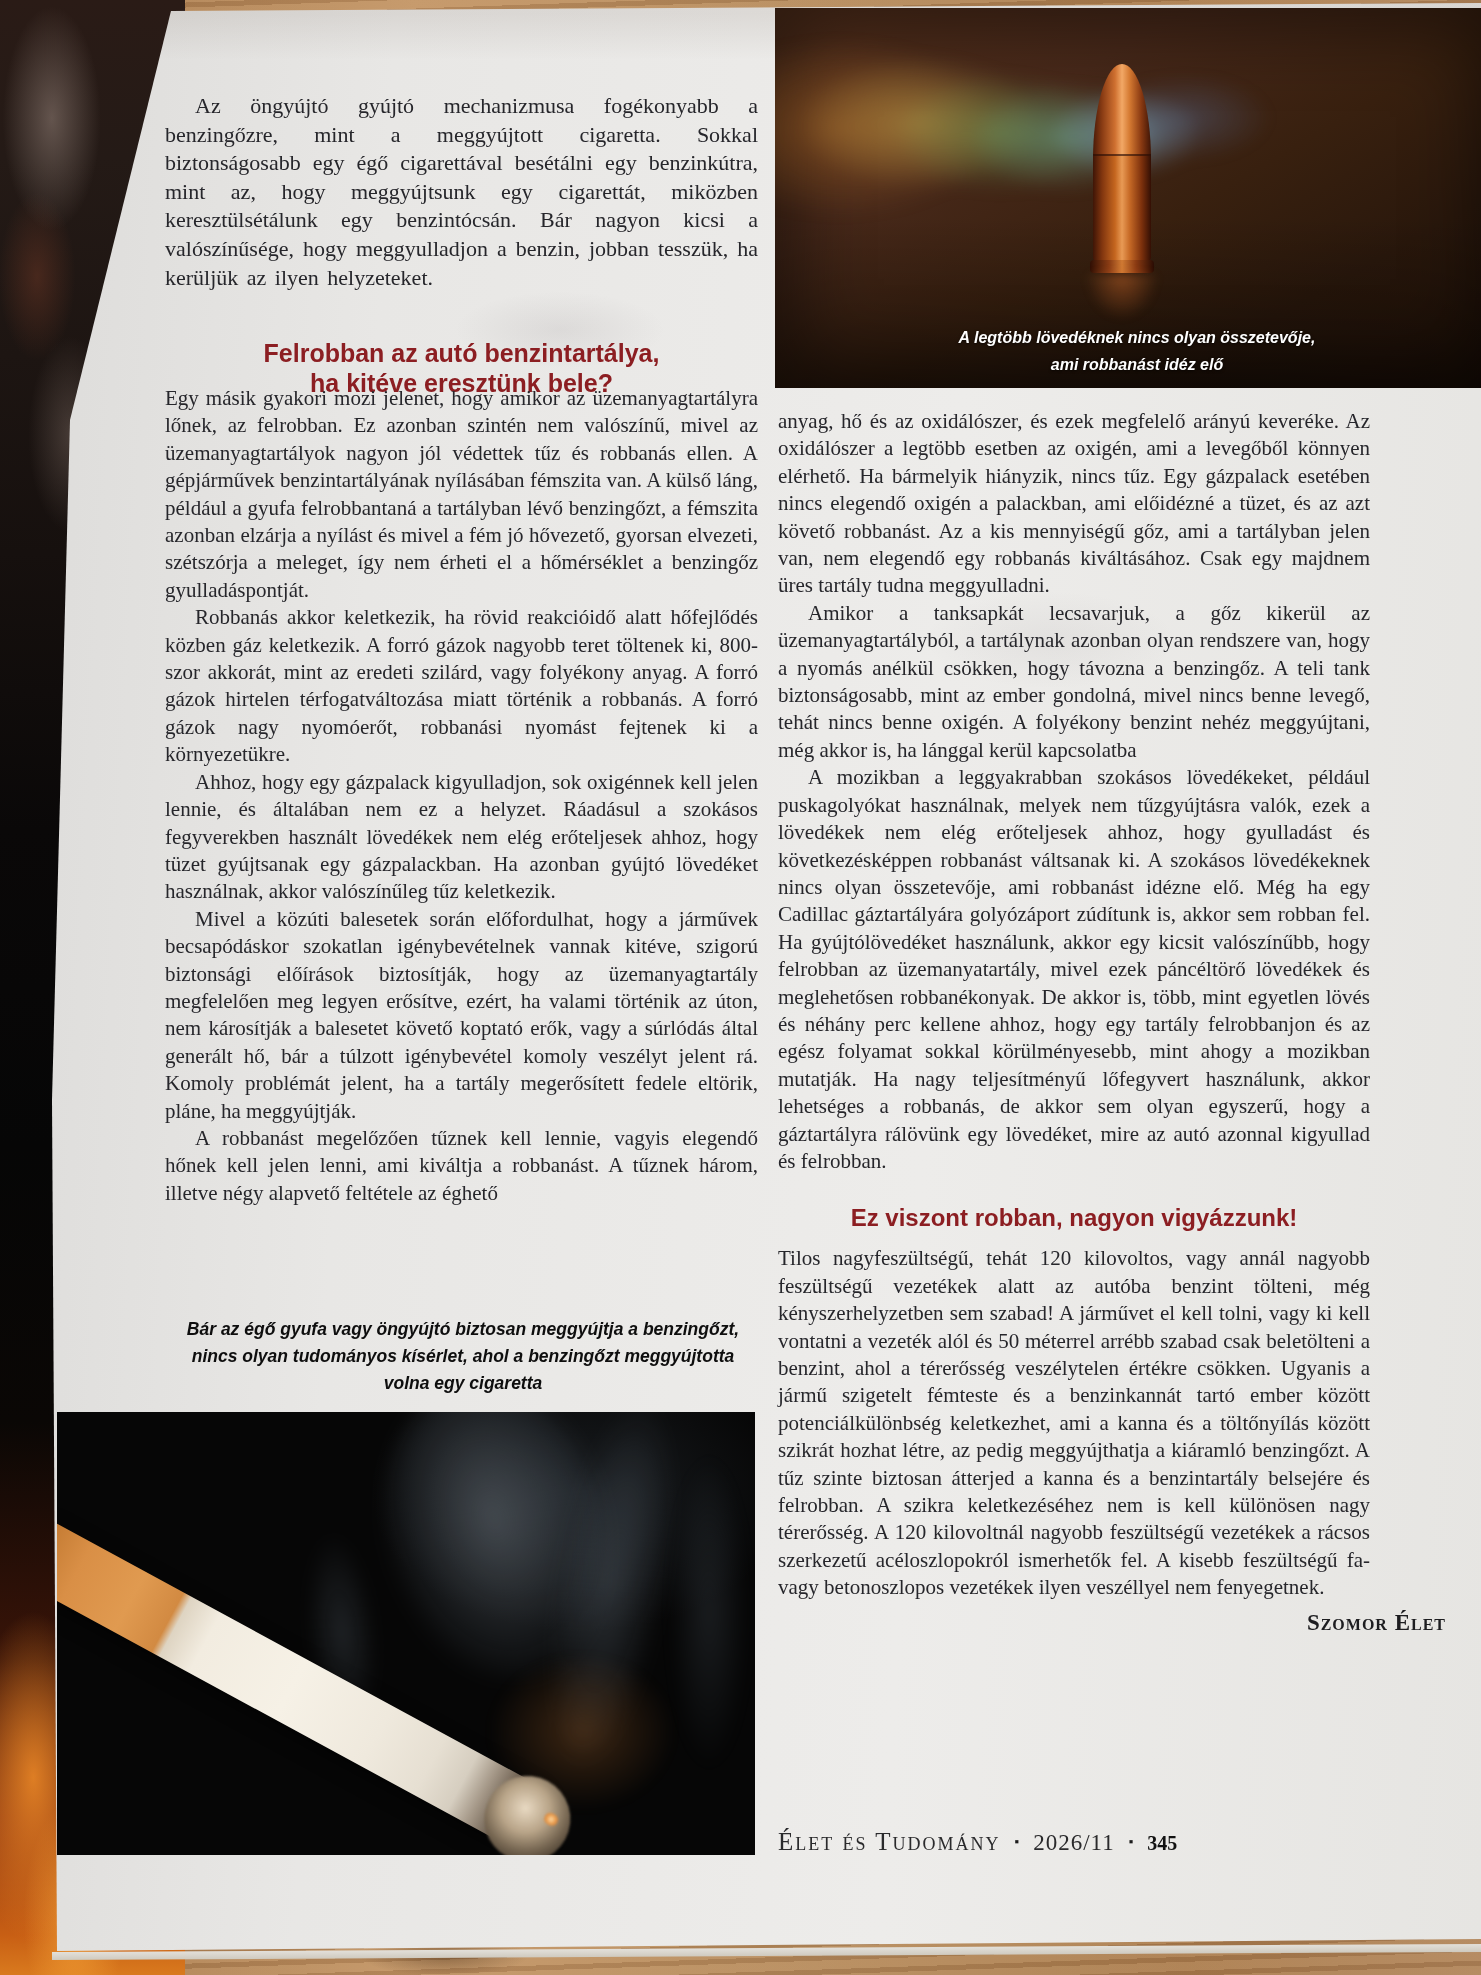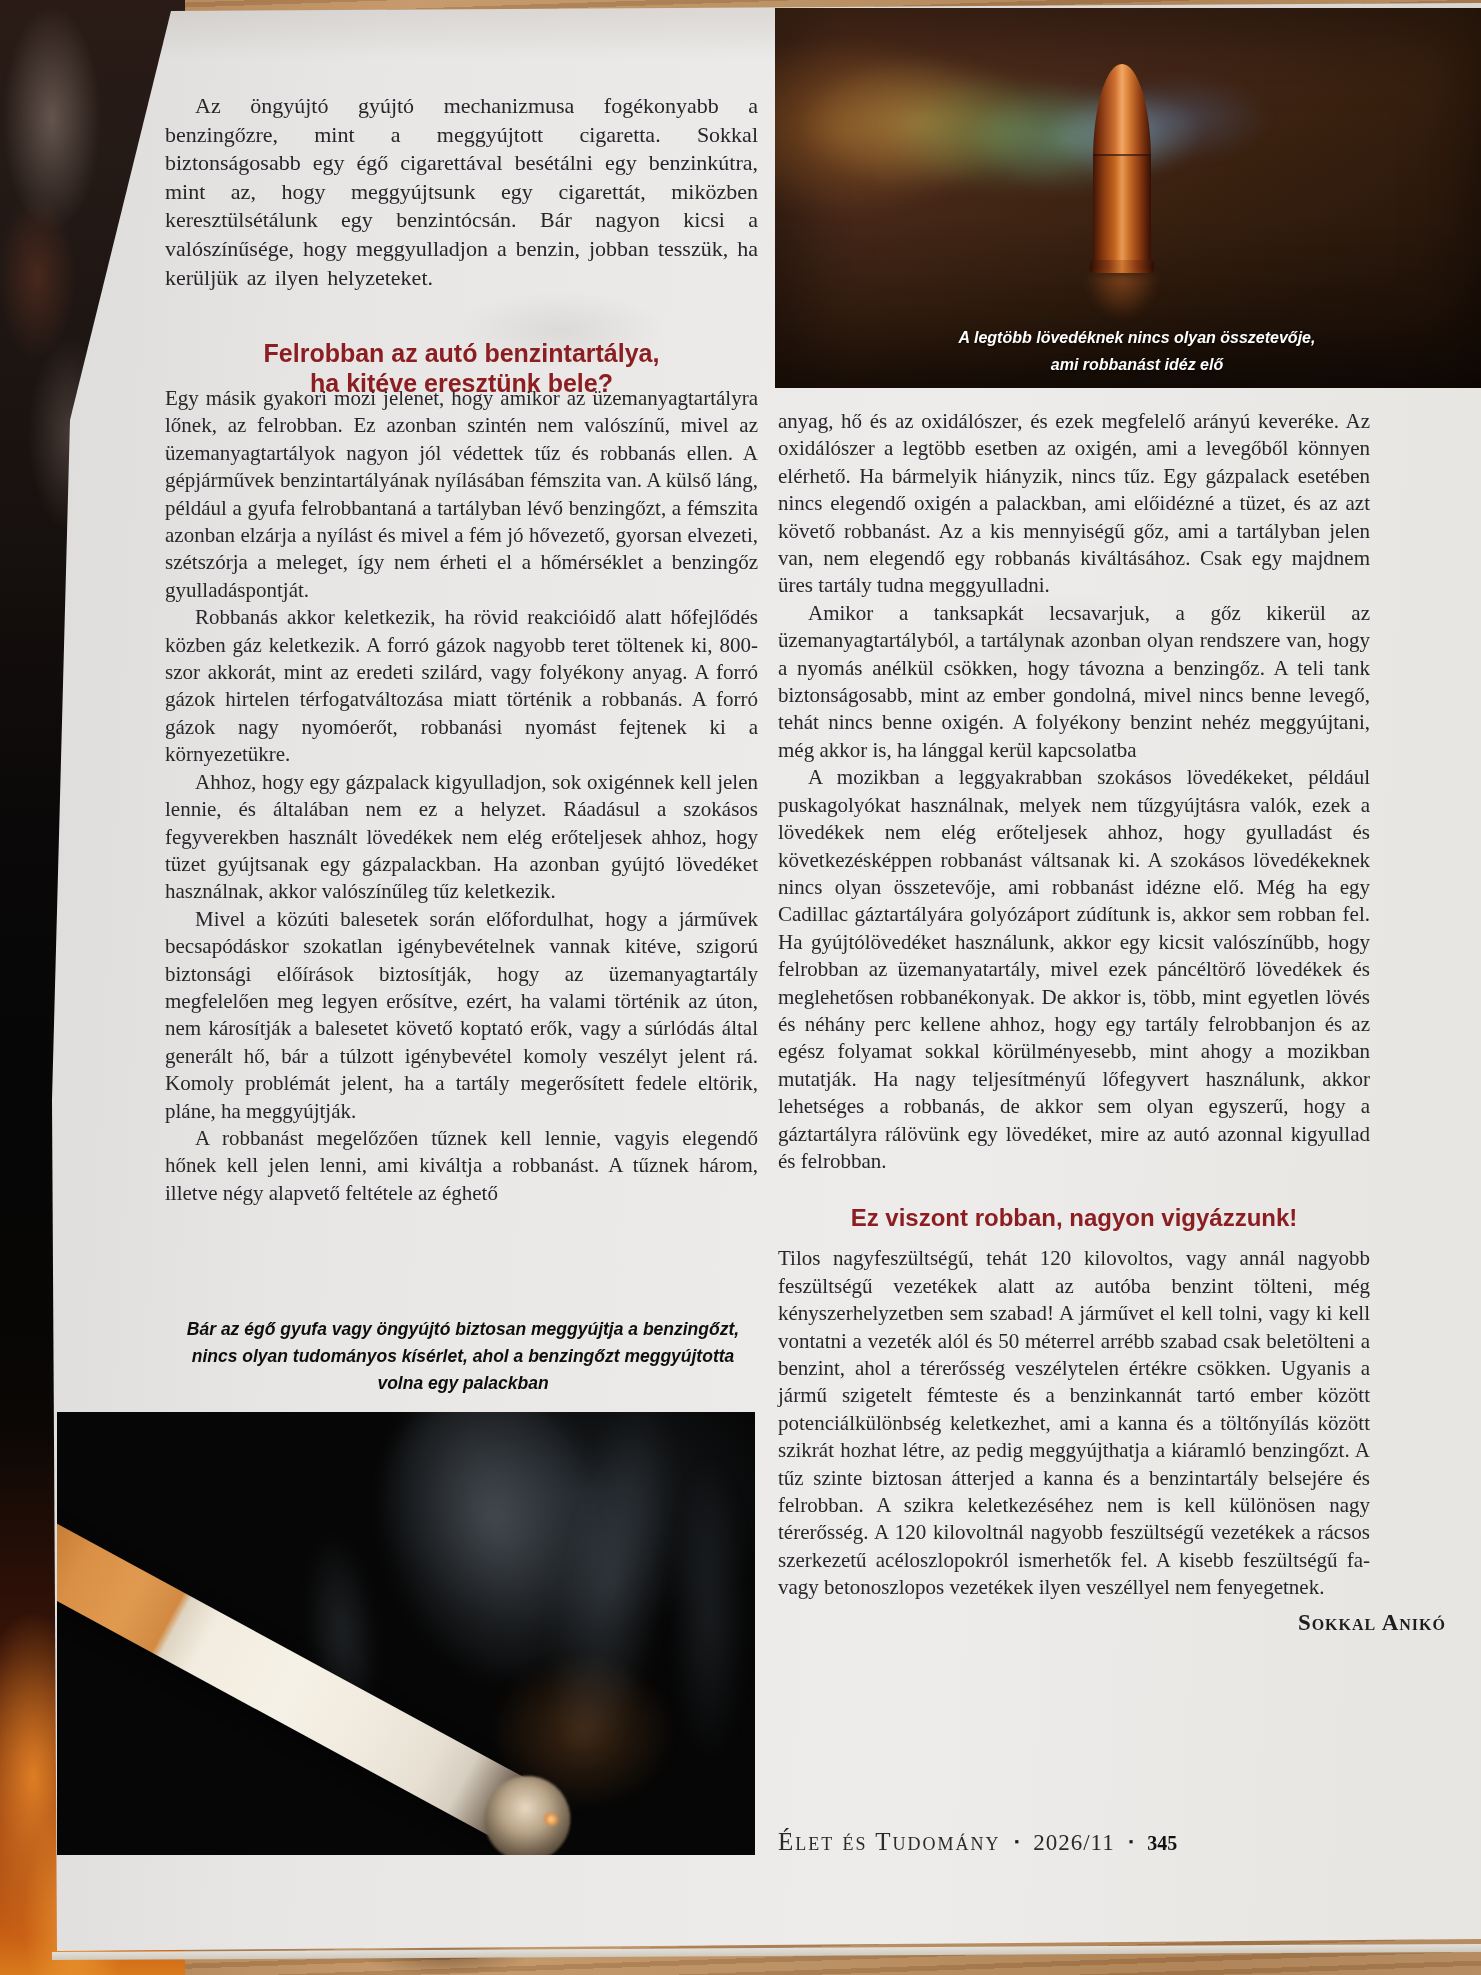--- a/index.html
+++ b/index.html
@@ -177,29 +177,29 @@
     </div>
 
     <div class="colL">
       <p class="noind">Egy másik gyakori mozi jelenet, hogy amikor az üzemanyagtartályra lőnek, az felrobban. Ez azonban szintén nem valószínű, mivel az üzemanyagtartályok nagyon jól védettek tűz és robbanás ellen. A gépjárművek benzintartályának nyílásában fémszita van. A külső láng, például a gyufa felrobbantaná a tartályban lévő benzingőzt, a fémszita azonban elzárja a nyílást és mivel a fém jó hővezető, gyorsan elvezeti, szétszórja a meleget, így nem érheti el a hőmérséklet a benzingőz gyulladáspontját.</p>
       <p>Robbanás akkor keletkezik, ha rövid reakcióidő alatt hőfejlődés közben gáz keletkezik. A forró gázok nagyobb teret töltenek ki, 800-szor akkorát, mint az eredeti szilárd, vagy folyékony anyag. A forró gázok hirtelen térfogatváltozása miatt történik a robbanás. A forró gázok nagy nyomóerőt, robbanási nyomást fejtenek ki a környezetükre.</p>
       <p>Ahhoz, hogy egy gázpalack kigyulladjon, sok oxigénnek kell jelen lennie, és általában nem ez a helyzet. Ráadásul a szokásos fegyverekben használt lövedékek nem elég erőteljesek ahhoz, hogy tüzet gyújtsanak egy gázpalackban. Ha azonban gyújtó lövedéket használnak, akkor valószínűleg tűz keletkezik.</p>
       <p>Mivel a közúti balesetek során előfordulhat, hogy a járművek becsapódáskor szokatlan igénybevételnek vannak kitéve, szigorú biztonsági előírások biztosítják, hogy az üzemanyagtartály megfelelően meg legyen erősítve, ezért, ha valami történik az úton, nem károsítják a balesetet követő koptató erők, vagy a súrlódás által generált hő, bár a túlzott igénybevétel komoly veszélyt jelent rá. Komoly problémát jelent, ha a tartály megerősített fedele eltörik, pláne, ha meggyújtják.</p>
       <p>A robbanást megelőzően tűznek kell lennie, vagyis elegendő hőnek kell jelen lenni, ami kiváltja a robbanást. A tűznek három, illetve négy alapvető feltétele az éghető</p>
     </div>
 
-    <div class="mid-caption">Bár az égő gyufa vagy öngyújtó biztosan meggyújtja a benzingőzt, nincs olyan tudományos kísérlet, ahol a benzingőzt meggyújtotta volna egy palackban</div>
+    <div class="mid-caption">Bár az égő gyufa vagy öngyújtó biztosan meggyújtja a benzingőzt, nincs olyan tudományos kísérlet, ahol a benzingőzt meggyújtotta volna egy cigaretta</div>
 
     <div class="colR">
       <p class="noind">anyag, hő és az oxidálószer, és ezek megfelelő arányú keveréke. Az oxidálószer a legtöbb esetben az oxigén, ami a levegőből könnyen elérhető. Ha bármelyik hiányzik, nincs tűz. Egy gázpalack esetében nincs elegendő oxigén a palackban, ami előidézné a tüzet, és az azt követő robbanást. Az a kis mennyiségű gőz, ami a tartályban jelen van, nem elegendő egy robbanás kiváltásához. Csak egy majdnem üres tartály tudna meggyulladni.</p>
       <p>Amikor a tanksapkát lecsavarjuk, a gőz kikerül az üzemanyagtartályból, a tartálynak azonban olyan rendszere van, hogy a nyomás anélkül csökken, hogy távozna a benzingőz. A teli tank biztonságosabb, mint az ember gondolná, mivel nincs benne levegő, tehát nincs benne oxigén. A folyékony benzint nehéz meggyújtani, még akkor is, ha lánggal kerül kapcsolatba</p>
       <p>A mozikban a leggyakrabban szokásos lövedékeket, például puskagolyókat használnak, melyek nem tűzgyújtásra valók, ezek a lövedékek nem elég erőteljesek ahhoz, hogy gyulladást és következésképpen robbanást váltsanak ki. A szokásos lövedékeknek nincs olyan összetevője, ami robbanást idézne elő. Még ha egy Cadillac gáztartályára golyózáport zúdítunk is, akkor sem robban fel. Ha gyújtólövedéket használunk, akkor egy kicsit valószínűbb, hogy felrobban az üzemanyatartály, mivel ezek páncéltörő lövedékek és meglehetősen robbanékonyak. De akkor is, több, mint egyetlen lövés és néhány perc kellene ahhoz, hogy egy tartály felrobbanjon és az egész folyamat sokkal körülményesebb, mint ahogy a mozikban mutatják. Ha nagy teljesítményű lőfegyvert használunk, akkor lehetséges a robbanás, de akkor sem olyan egyszerű, hogy a gáztartályra rálövünk egy lövedéket, mire az autó azonnal kigyullad és felrobban.</p>
       <div class="h2">Ez viszont robban, nagyon vigyázzunk!</div>
       <p class="noind">Tilos nagyfeszültségű, tehát 120 kilovoltos, vagy annál nagyobb feszültségű vezetékek alatt az autóba benzint tölteni, még kényszerhelyzetben sem szabad! A járművet el kell tolni, vagy ki kell vontatni a vezeték alól és 50 méterrel arrébb szabad csak beletölteni a benzint, ahol a térerősség veszélytelen értékre csökken. Ugyanis a jármű szigetelt fémteste és a benzinkannát tartó ember között potenciálkülönbség keletkezhet, ami a kanna és a töltőnyílás között szikrát hozhat létre, az pedig meggyújthatja a kiáramló benzingőzt. A tűz szinte biztosan átterjed a kanna és a benzintartály belsejére és felrobban. A szikra keletkezéséhez nem is kell különösen nagy térerősség. A 120 kilovoltnál nagyobb feszültségű vezetékek a rácsos szerkezetű acéloszlopokról ismerhetők fel. A kisebb feszültségű fa- vagy betonoszlopos vezetékek ilyen veszéllyel nem fenyegetnek.</p>
-      <div class="author">Sokkal Anikó</div>
+      <div class="author">Szomor Élet</div>
     </div>
 
     <div class="figure-bullet">
       <div class="glow"></div>
       <div class="floor"></div>
       <div class="bullet-wrap">
         <div class="bullet-nose"></div>
         <div class="bullet-groove"></div>
         <div class="bullet-case"></div>
         <div class="bullet-rim"></div>

